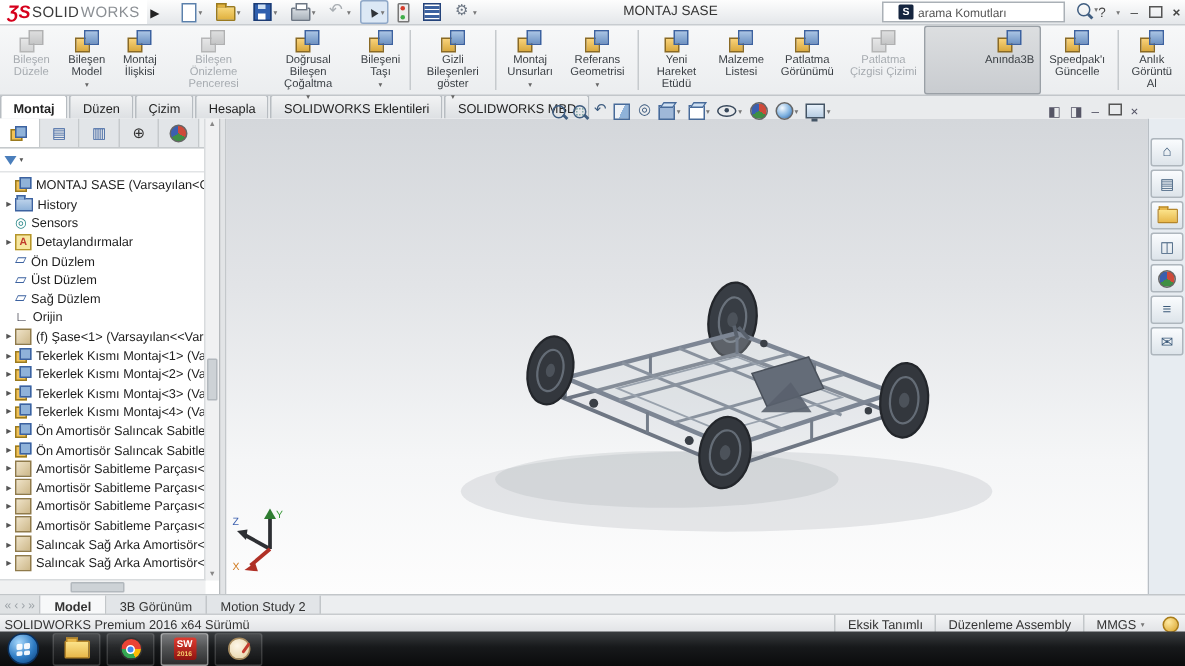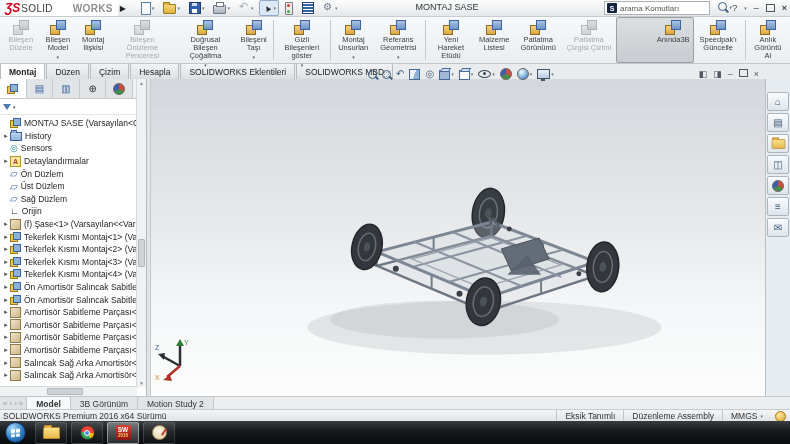--- a/index.html
+++ b/index.html
@@ -6,21 +6,21 @@
   body{width:790px;height:444px;position:relative;overflow:hidden;
        font-family:"Liberation Sans",sans-serif;background:#fff;
        -webkit-font-smoothing:antialiased;}
   
   .titlebar{position:absolute;top:0;left:0;right:0;height:16px;
     background:linear-gradient(#fdfdfd,#e4e7ea);border-bottom:1px solid #c8ccd0;
     display:flex;align-items:center;font-size:9px;z-index:10;}
   .logo{display:flex;align-items:center;background:#fff;height:16px;padding:0 5px;gap:1px;}
   .logo-mark{color:#d6001c;font-weight:bold;font-style:italic;font-size:12px;line-height:10px;}
   .logo-solid{font-weight:normal;color:#3a3a3a;font-size:10px;letter-spacing:.3px;}
-  .logo-works{font-weight:bold;color:#8b8f94;font-size:10px;letter-spacing:.3px;margin-left:19px;}
+  .logo-works{font-weight:normal;color:#8b8f94;font-size:10px;letter-spacing:.3px;}
   .flyout{font-size:8px;color:#222;margin:0 6px 0 2px;}
   #qat{display:flex;align-items:center;gap:3px;margin-left:6px;}
   .qat-btn{display:flex;align-items:center;gap:1px;height:14px;padding:0 2px;border:1px solid transparent;}
   .qat-btn.qat-active{border-color:#8fa8c8;background:#dce8f5;border-radius:2px;}
   .qcaret{font-size:5px;color:#777;}
   .qi{display:inline-block;position:relative;}
   .qi-new-document{width:8px;height:11px;background:#fff;border:1px solid #5b80ab;}
   .qi-open{width:11px;height:8px;margin-top:2px;background:linear-gradient(#f7d77a,#e0b13f);border:1px solid #9a7a1f;border-radius:0 1px 1px 1px;}
   .qi-open::before{content:"";position:absolute;top:-3px;left:-1px;width:5px;height:2px;background:#e0b13f;border:1px solid #9a7a1f;border-bottom:none;}
   .qi-save{width:10px;height:10px;background:#2f5fae;border:1px solid #1d3c73;}
@@ -33,21 +33,21 @@
   .qi-select{width:10px;height:11px;}
   .qi-select::after{content:"▲";position:absolute;top:0px;left:1px;font-size:9px;color:#2f3338;transform:rotate(-32deg);}
   .qi-rebuild{width:6px;height:11px;background:#ececec;border:1px solid #777;border-radius:1px;}
   .qi-rebuild::before{content:"";position:absolute;top:1px;left:1px;width:3px;height:3px;border-radius:50%;background:#d43c2c;}
   .qi-rebuild::after{content:"";position:absolute;bottom:1px;left:1px;width:3px;height:3px;border-radius:50%;background:#3fae49;}
   .qi-file-properties{width:10px;height:10px;border:1px solid #24437a;background:repeating-linear-gradient(180deg,#fff 0 1px,#3c62a0 1px 3px);}
   .qi-settings{width:11px;height:11px;}
   .qi-settings::after{content:"⚙";position:absolute;top:-2px;left:0;font-size:10px;color:#6d7784;}
   .wtitle{position:absolute;left:447px;transform:translateX(-50%);top:2px;color:#333;font-size:9px;}
   .search{position:absolute;right:80px;top:1px;width:100px;height:12px;background:#fff;border:1px solid #aab0b6;
-    display:flex;align-items:center;gap:3px;padding:0 2px;font-size:8px;color:#555;}
+    display:flex;align-items:center;gap:3px;padding:0 10px;font-size:8px;color:#555;}
   .swico{width:10px;height:10px;background:#15253f;color:#fff;font-size:7px;display:flex;align-items:center;justify-content:center;border-radius:1px;font-weight:bold;}
   .magwrap{position:absolute;right:58px;top:2px;display:flex;align-items:center;gap:2px;}
   .mag{width:7px;height:7px;border:1.5px solid #3f5d80;border-radius:50%;position:relative;display:inline-block;}
   .mag::after{content:"";position:absolute;width:4px;height:1.5px;background:#3f5d80;transform:rotate(45deg);right:-3px;bottom:-1px;}
   .mag.area::before{content:"";position:absolute;inset:1px;border:1px dotted #8aa;}
   .winbtns{position:absolute;right:3px;top:0;height:16px;display:flex;align-items:center;gap:7px;color:#444;font-size:9px;}
   .winbtns span{cursor:default;}
   .rbox{width:7px;height:6px;border:1px solid #555;display:inline-block;}
   
   .ribbon{position:absolute;top:16px;left:0;right:0;height:46px;background:linear-gradient(#f7f8f9,#ebedef);

